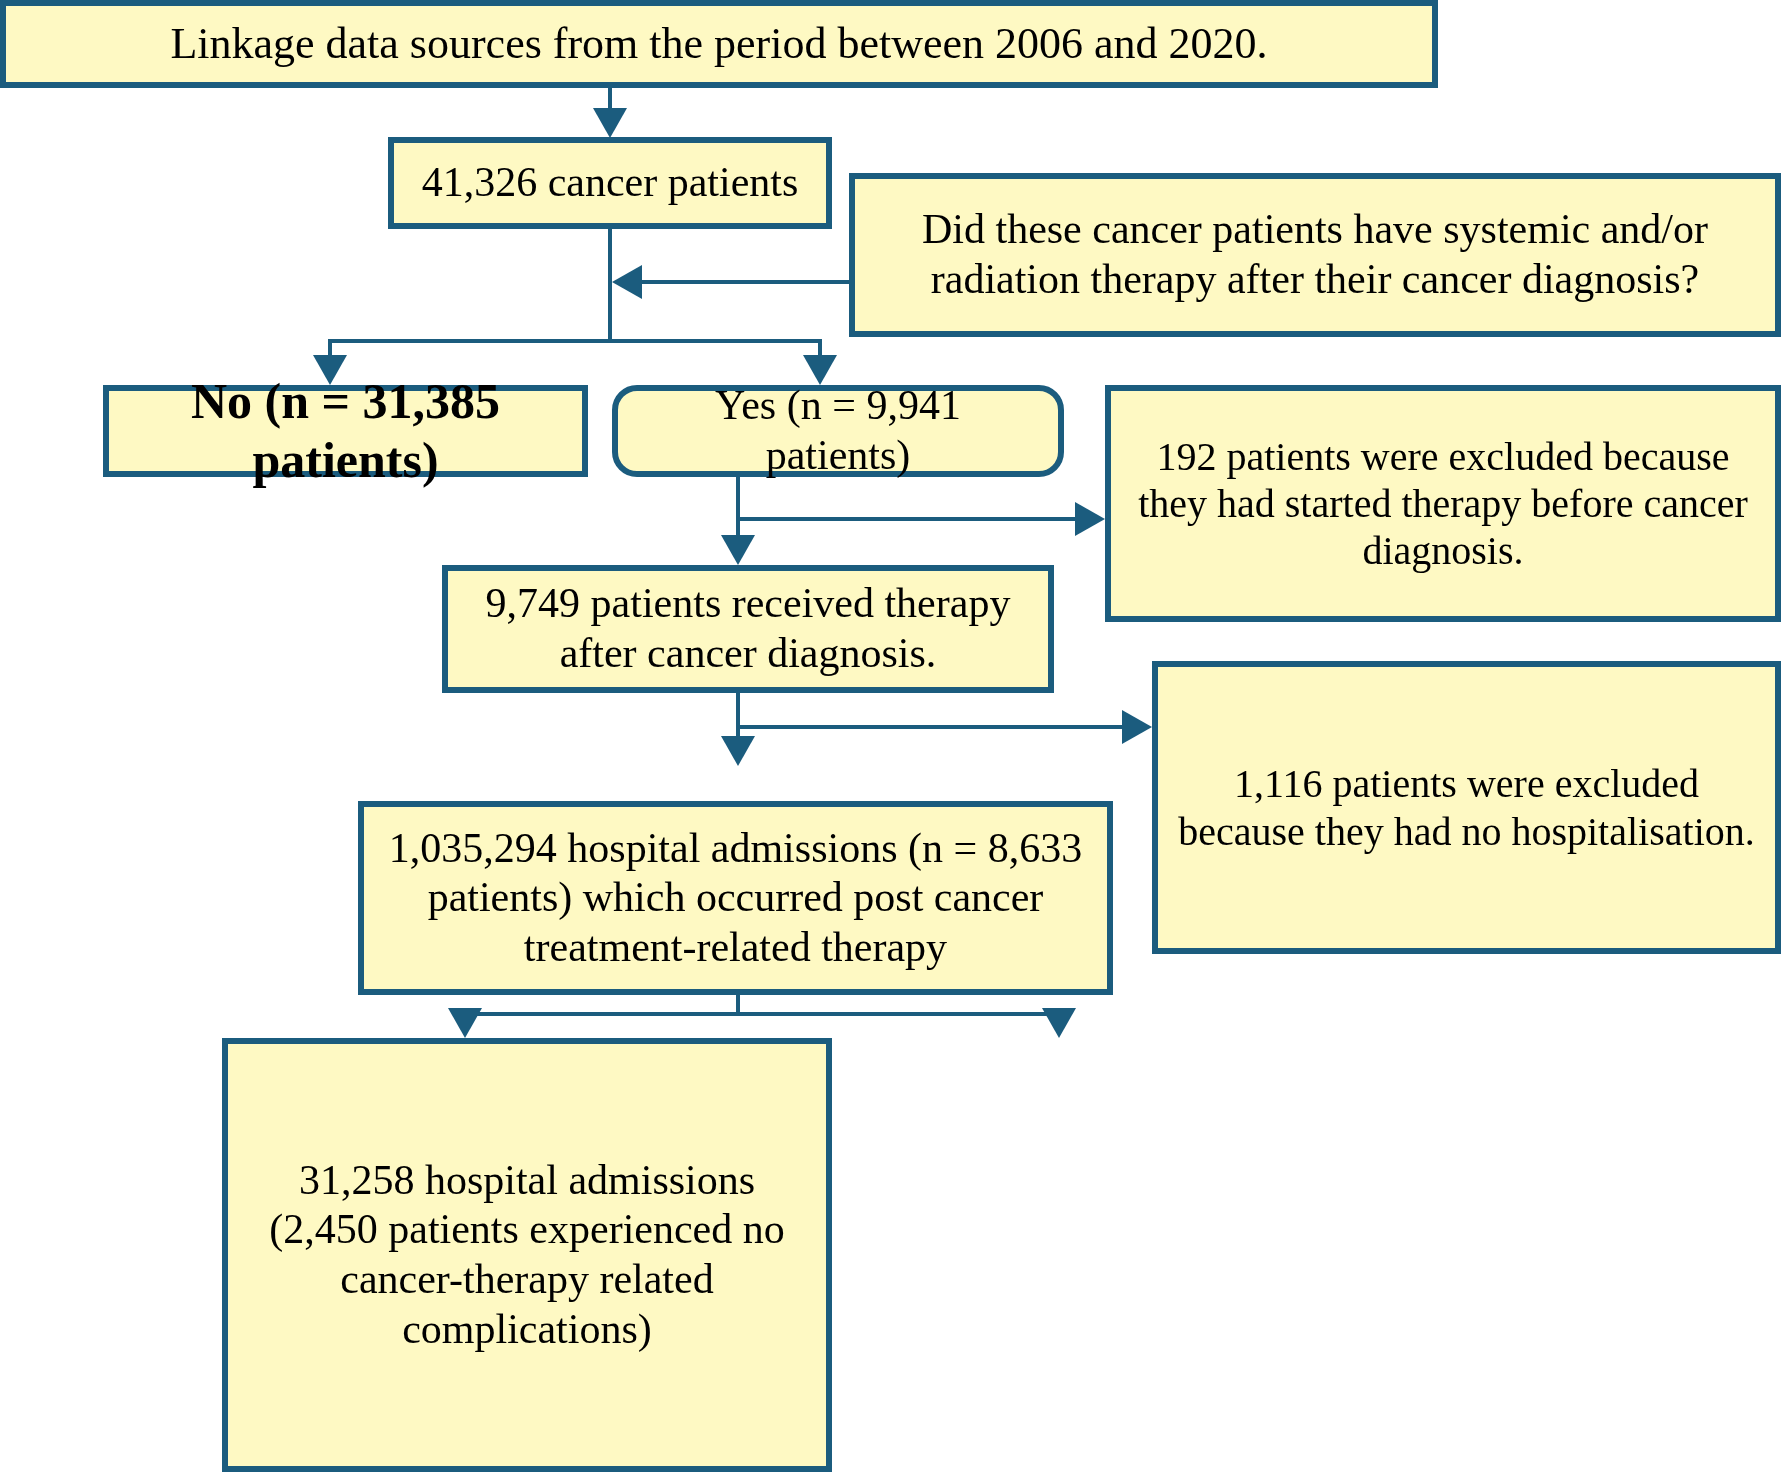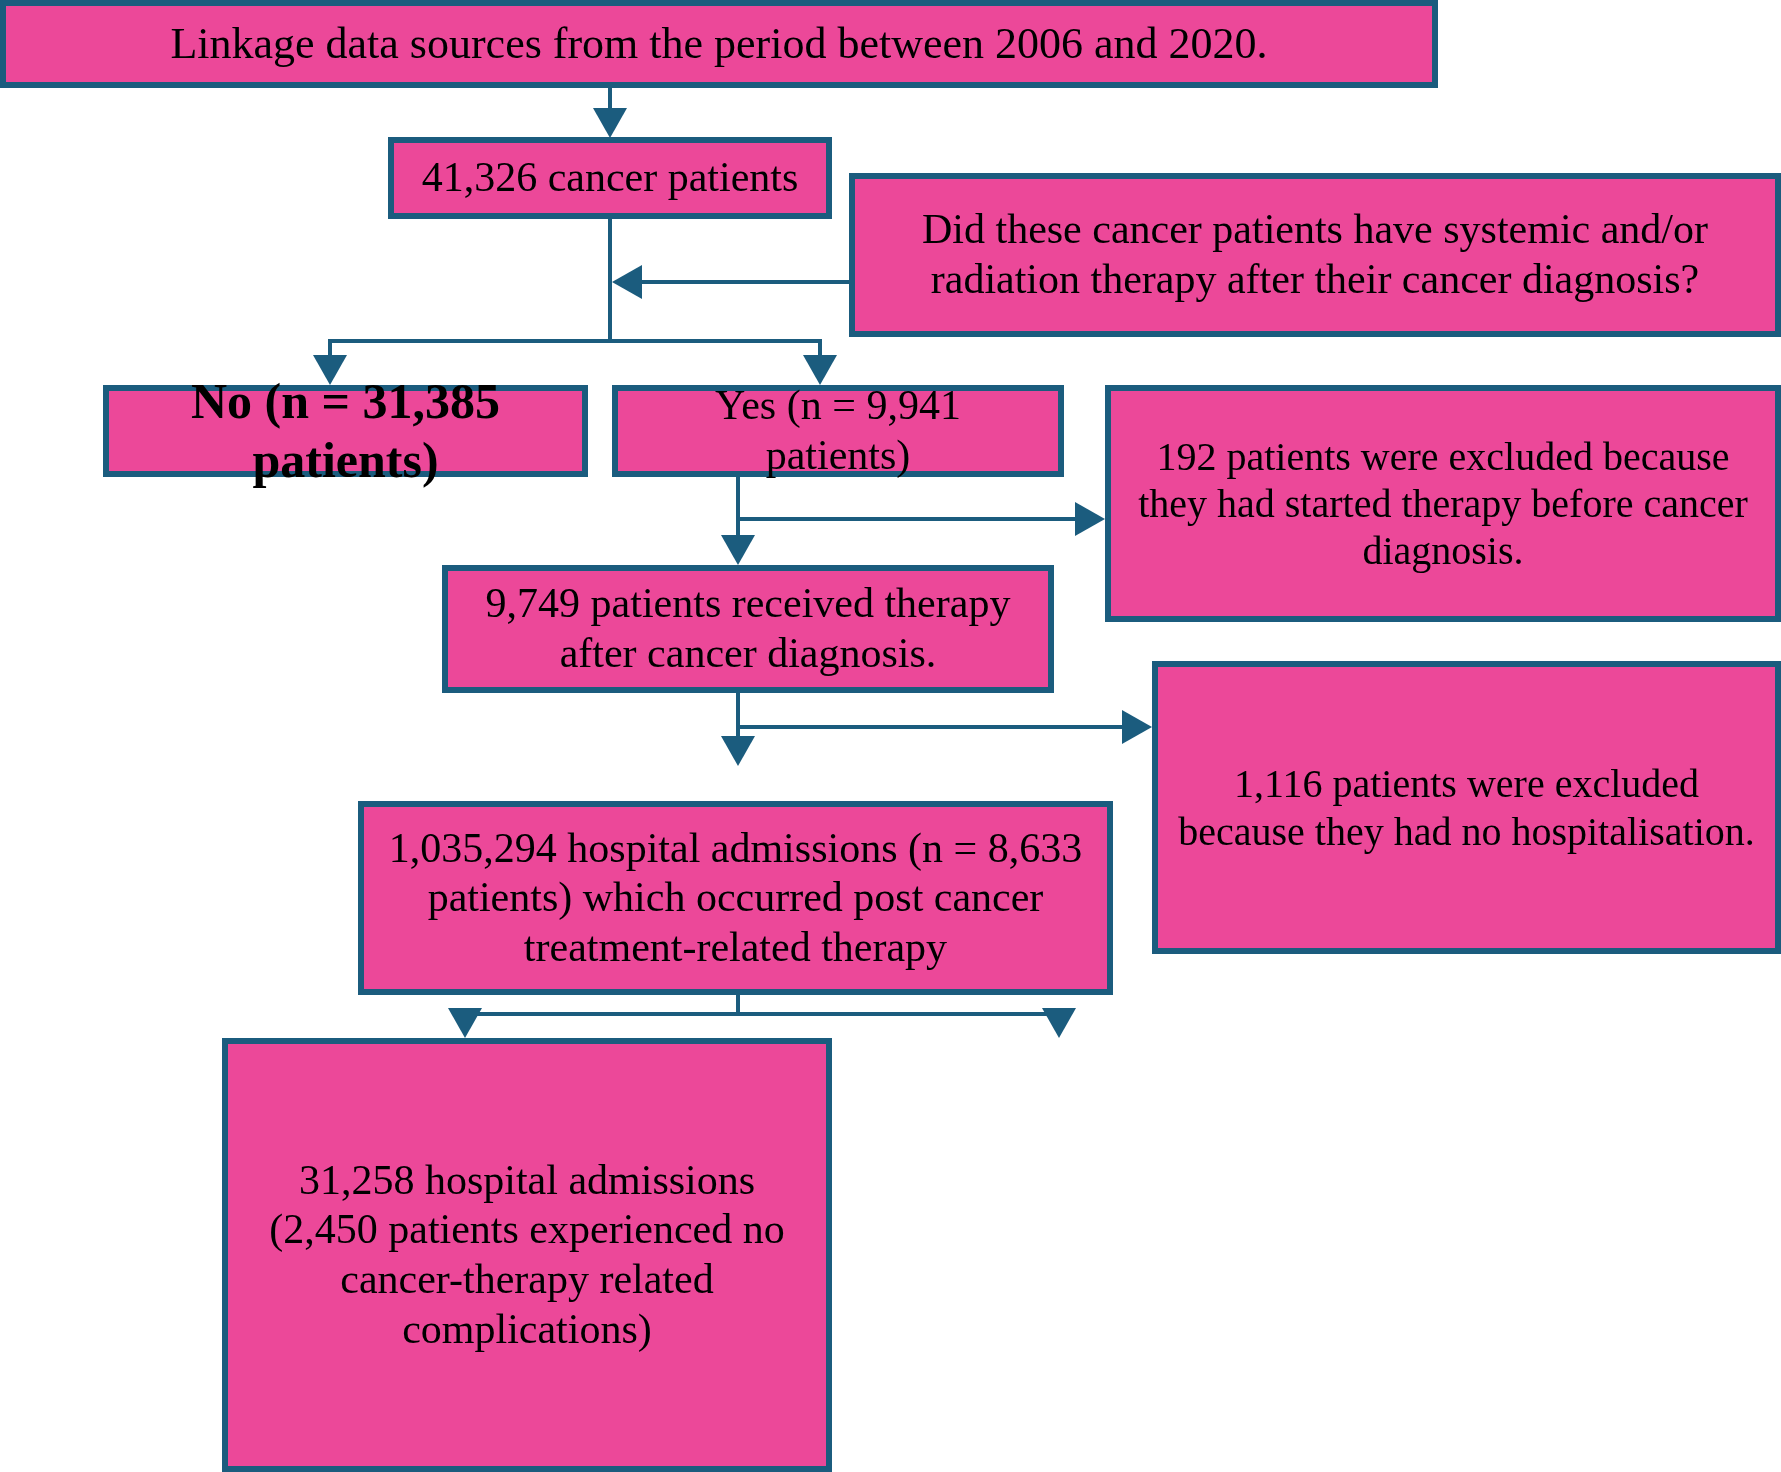--- a/index.html
+++ b/index.html
@@ -12,21 +12,21 @@
     width: 1781px;
     height: 1472px;
     background: #ffffff;
     overflow: hidden;
     font-family: "Liberation Serif", "DejaVu Serif", serif;
   }
   .node {
     position: absolute;
     box-sizing: border-box;
     border: 6px solid #1b5c7e;
-    background: #ec4899;
+    background: #fef9c3;
     color: #000000;
     display: flex;
     align-items: center;
     justify-content: center;
     text-align: center;
     line-height: 1.18;
     padding: 4px 20px;
     z-index: 3;
   }
   .node span { display: block; width: 100%; }
@@ -60,24 +60,24 @@
     position: absolute;
     width: 0; height: 0;
     border-top: 17px solid transparent;
     border-bottom: 17px solid transparent;
     border-left: 30px solid #1b5c7e;
     z-index: 2;
   }
 
   
   #n-source   { left: 0px;    top: 0px;    width: 1438px; height: 88px;  font-size: 44px; }
-  #n-cohort   { left: 388px;  top: 137px;  width: 444px;  height: 82px;  font-size: 42px; }
+  #n-cohort   { left: 388px;  top: 137px;  width: 444px;  height: 92px;  font-size: 42px; }
   #n-question { left: 849px;  top: 173px;  width: 932px;  height: 164px; font-size: 42px; }
   #n-no       { left: 103px;  top: 385px;  width: 485px;  height: 92px;  font-size: 50px; font-weight: bold; }
-  #n-yes      { left: 612px;  top: 385px;  width: 452px;  height: 92px;  font-size: 42px; }
+  #n-yes      { left: 612px;  top: 385px;  width: 452px;  height: 92px;  font-size: 42px; border-radius: 25px; }
   #n-excl1    { left: 1105px; top: 385px;  width: 676px;  height: 237px; font-size: 40px; }
   #n-therapy  { left: 428px;  top: 565px;  width: 612px;  height: 128px; font-size: 42px; margin-left: 14px; }
   #n-excl2    { left: 1152px; top: 661px;  width: 629px;  height: 293px; font-size: 40px; align-items: center; }
   #n-admit    { left: 358px;  top: 766px;  width: 755px;  height: 194px; font-size: 42px; margin-top: 35px; }
   #n-nocomp   { left: 203px;  top: 1038px; width: 610px;  height: 434px; font-size: 42px; margin-left: 19px; }
   #n-comp     { left: 822px;  top: 1038px; width: 540px;  height: 434px; font-size: 42px; }
 </style>
 </head>
 <body>
 

